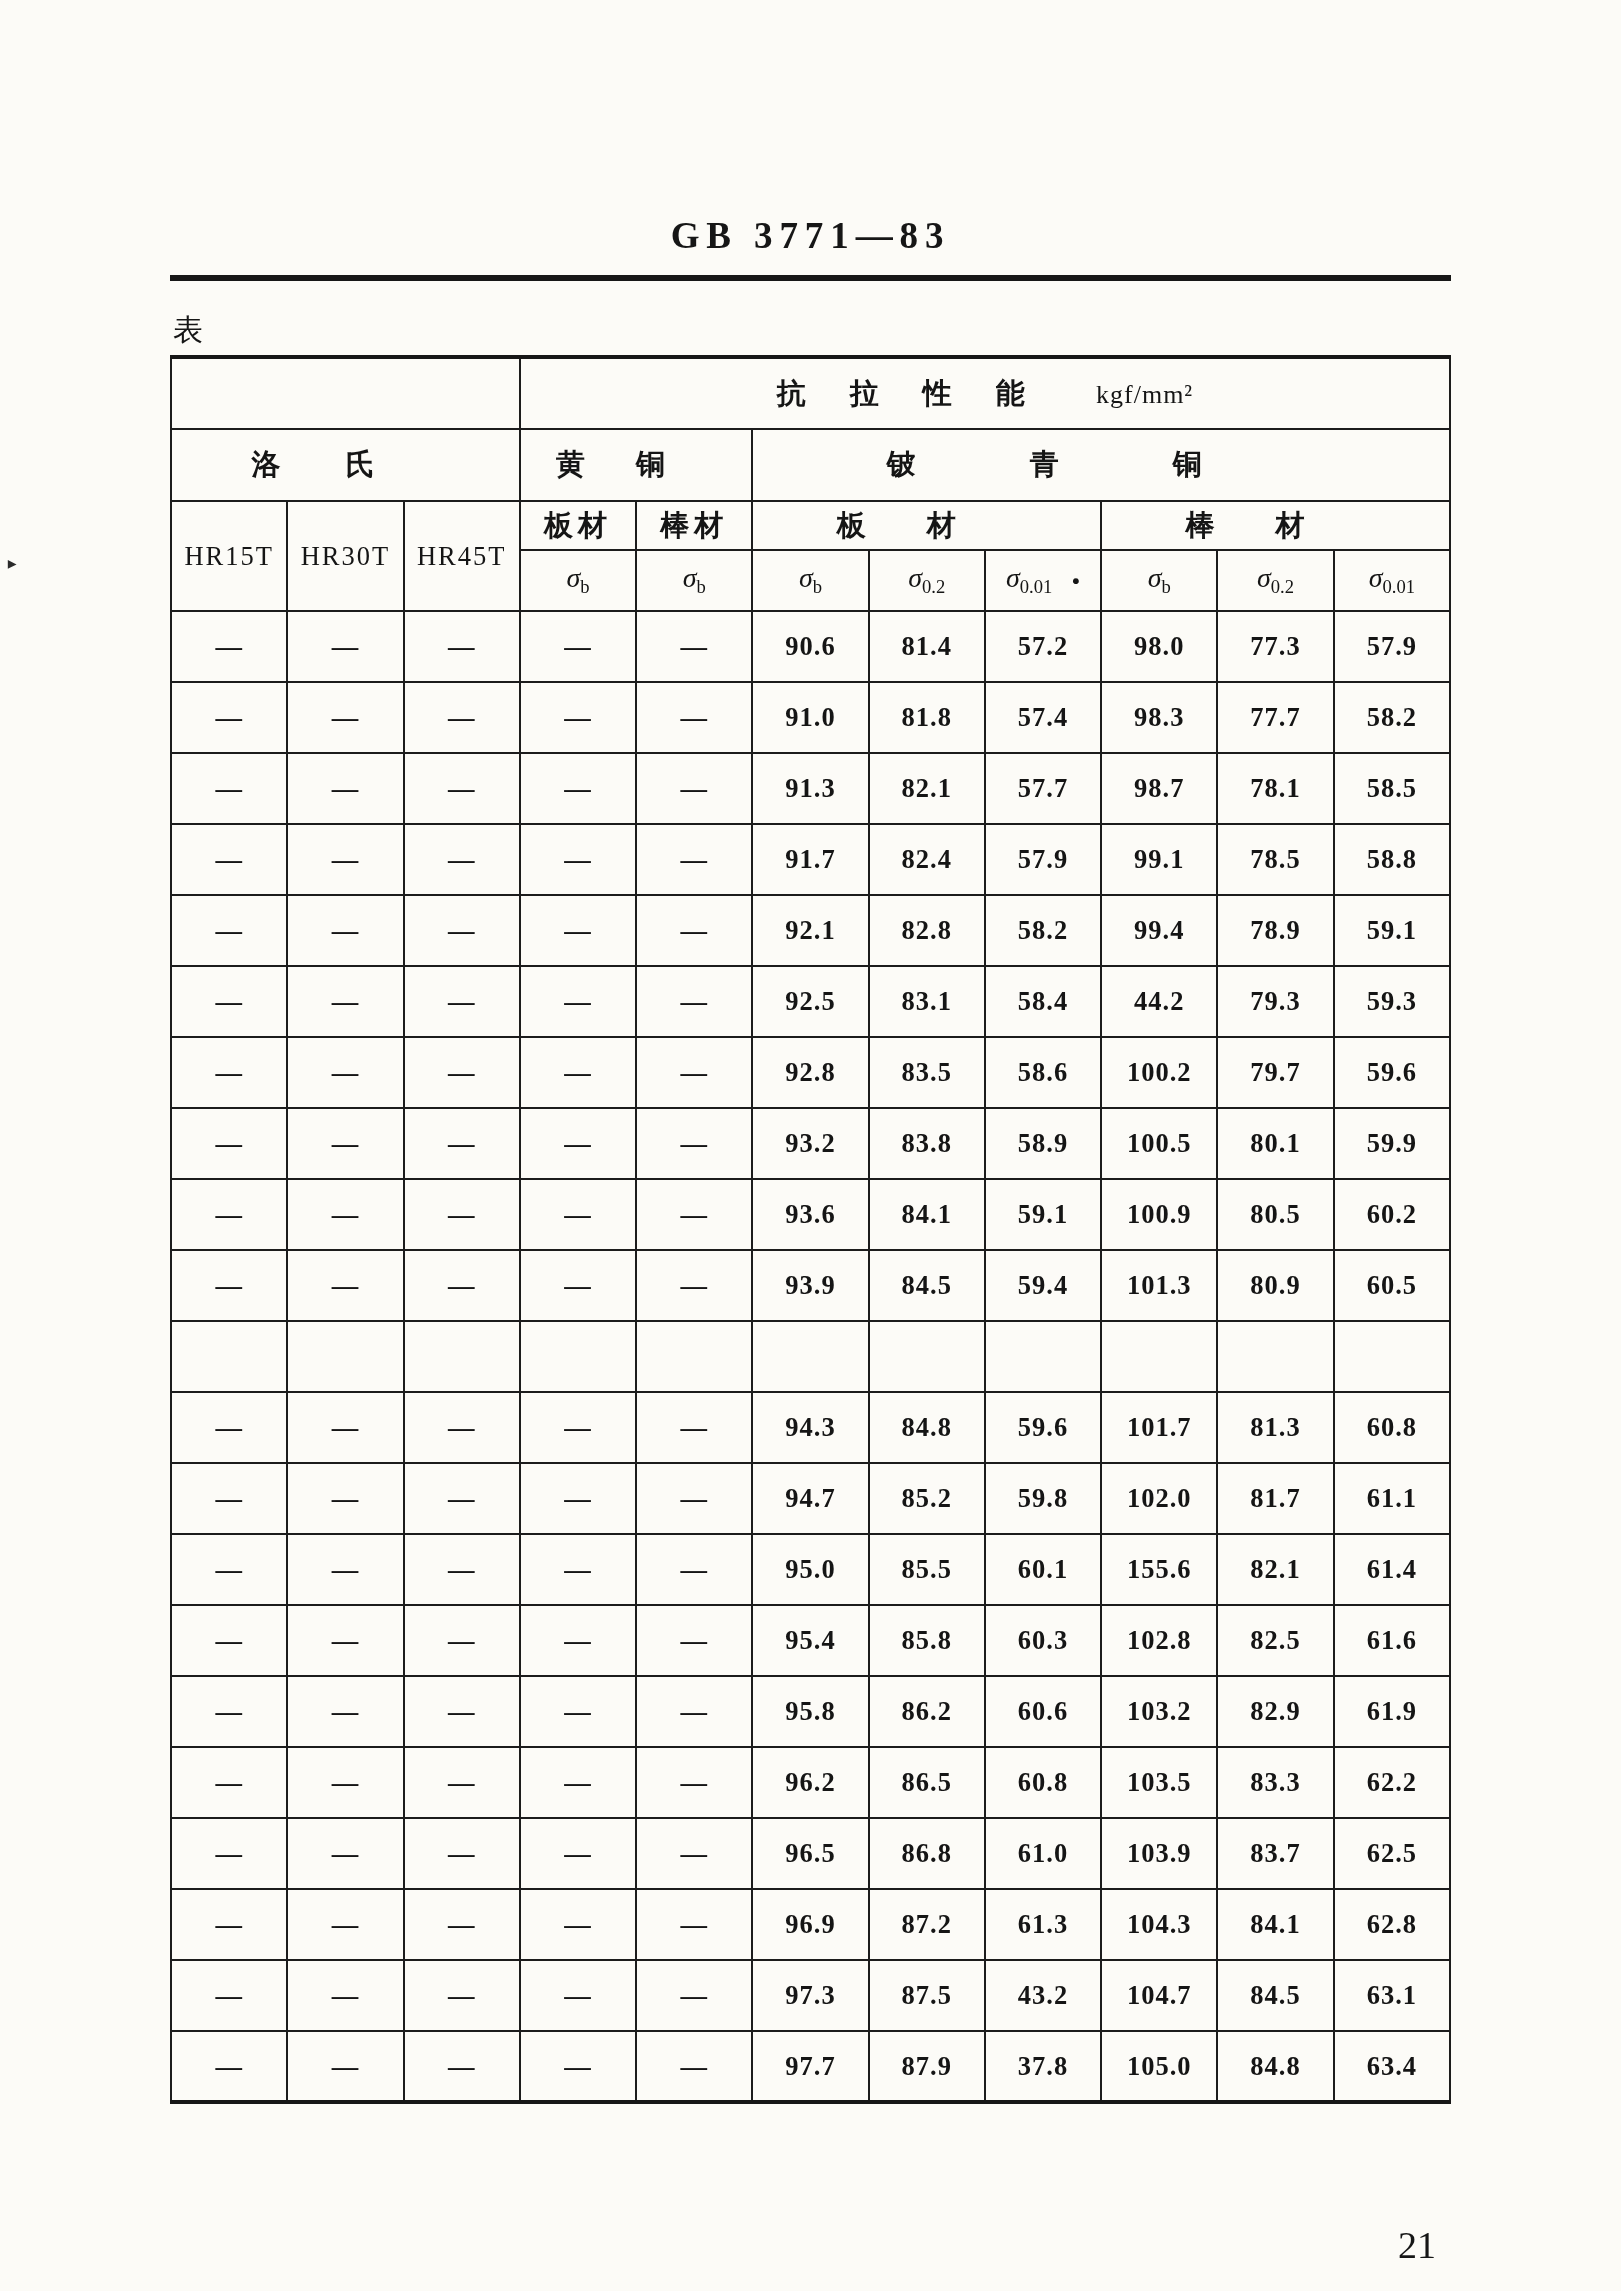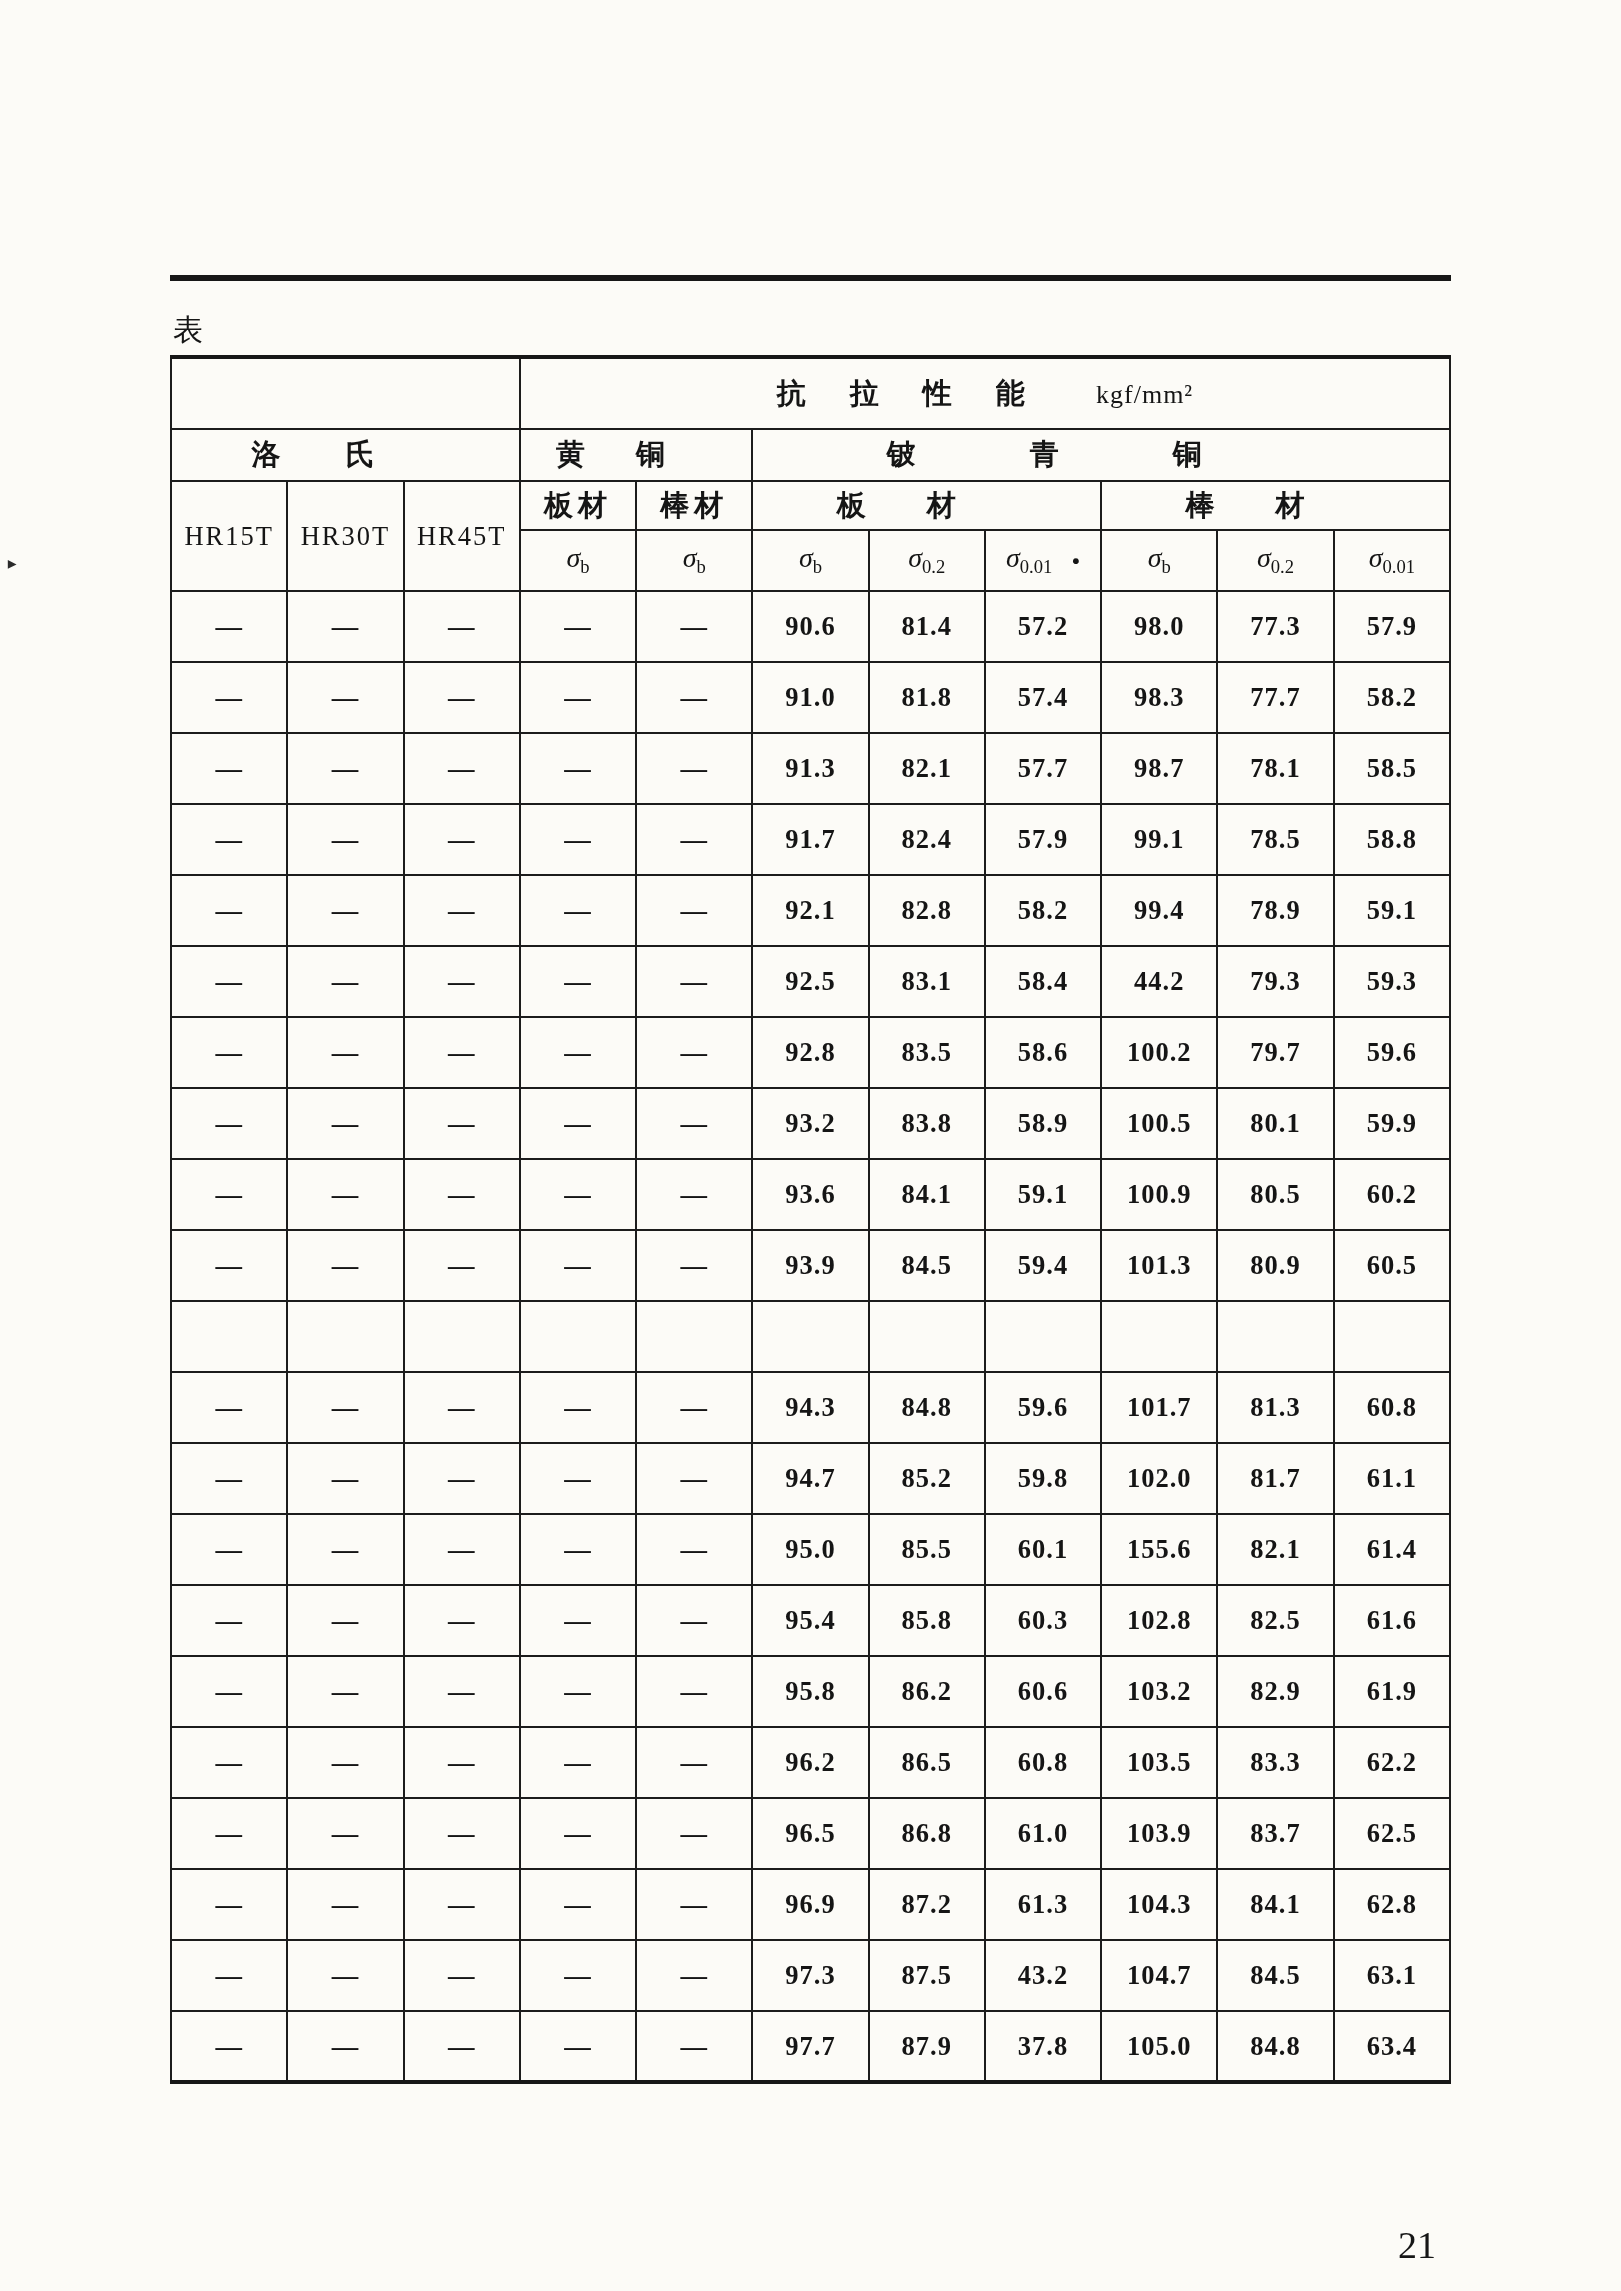--- a/index.html
+++ b/index.html
@@ -23,21 +23,21 @@
     border-style:solid;border-color:#171717;
     border-top-width:4.9px;border-bottom-width:4.9px;
     border-left-width:2.9px;border-right-width:2.9px;
   }
   table.conv col{width:9.0909%;}
   table.conv td{
     border:2px solid #1c1c1c;text-align:center;vertical-align:middle;
     padding:0;font-size:26.5px;color:#151515;overflow:hidden;white-space:nowrap;
   }
   thead tr.r-a{height:72px;}
-  thead tr.r-b{height:52px;margin-left:28px;}
+  thead tr.r-b{height:72px;margin-left:28px;}
   thead tr.r-c{height:49px;}
   thead tr.r-d{height:61px;}
   tbody tr{height:71px;}
   td.hb{border-bottom-width:2.9px;}
 
   .cn{font-size:29px;font-weight:bold;}
   .t-title{letter-spacing:44px;text-indent:44px;}
   .t-unit{font-size:26px;letter-spacing:1px;margin-left:27.4px;}
   .rock{letter-spacing:65px;text-indent:65px;}
   .brass{letter-spacing:51px;text-indent:51px;}
@@ -48,20 +48,21 @@
   .sig{font-style:italic;font-size:28px;}
   .sig-cell sub{font-size:18.6px;font-style:normal;letter-spacing:0;}
   .dot{font-size:13.7px;margin-left:19.6px;vertical-align:middle;}
   tbody td{font-weight:bold;font-size:26.5px;letter-spacing:1px;}
 </style>
 </head>
 <body>
 
 <div class="page">
 
+  <div class="doc-title">GB 3771—83</div>
   <div class="top-rule"></div>
   <div class="table-label">表</div>
   <div class="margin-mark">▸</div>
 
   <table class="conv">
     <colgroup>
       <col>
         <col>
         <col>
         <col>

